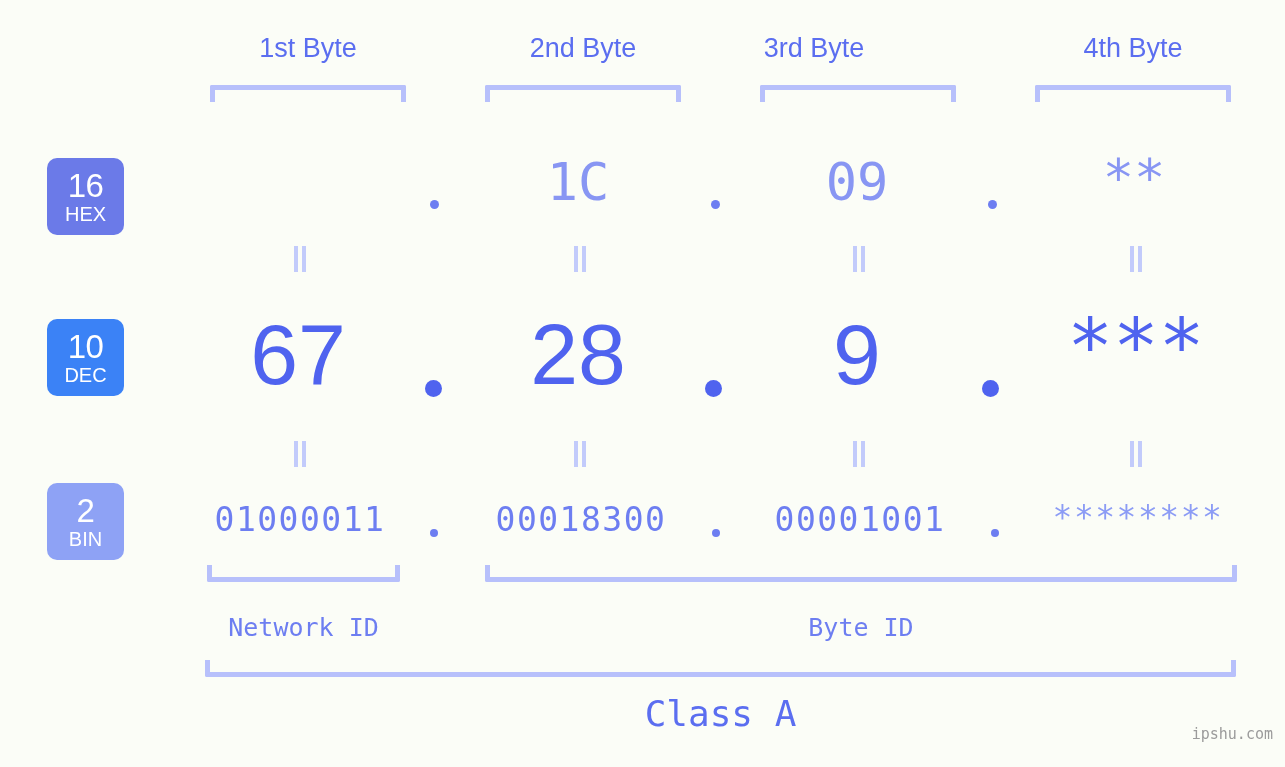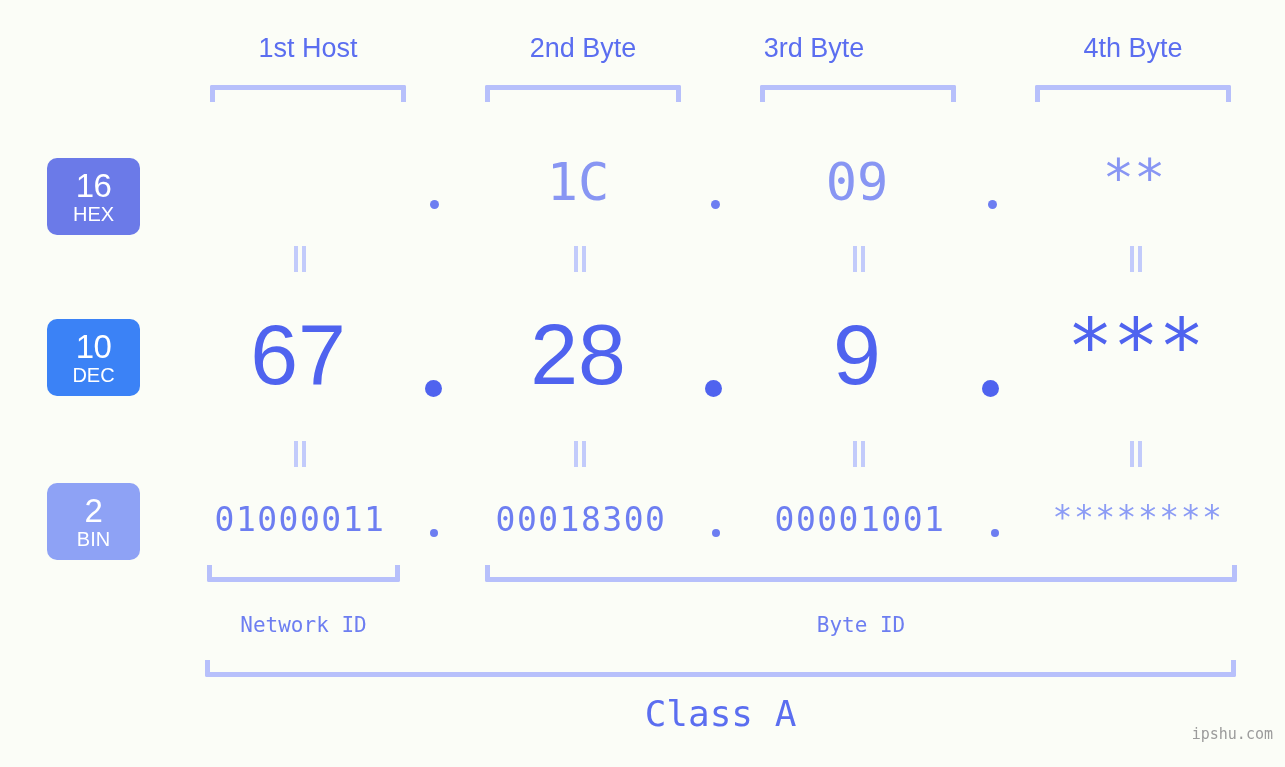--- a/index.html
+++ b/index.html
@@ -49,21 +49,21 @@
     height: 17px;
     box-sizing: border-box;
     border-bottom-left-radius: 2px;
     border-bottom-right-radius: 2px;
   }
 
   
   .badge {
     position: absolute;
     left: 47px;
-    width: 93px;
+    width: 77px;
     height: 77px;
     border-radius: 10px;
     color: #ffffff;
     display: flex;
     flex-direction: column;
     align-items: center;
     justify-content: center;
     line-height: 1;
   }
   .badge .num {
@@ -136,21 +136,21 @@
     background: #c2cbfb;
     display: block;
   }
   .eqmark i.a { left: 2px; }
   .eqmark i.b { left: 10px; }
 
   
   .id-label {
     position: absolute;
     font-family: "DejaVu Sans Mono", monospace;
-    font-size: 21px;
+    font-size: 25px;
     color: #6d7ef1;
     text-align: center;
     white-space: nowrap;
   }
   .class-label {
     position: absolute;
     font-family: "DejaVu Sans Mono", monospace;
     font-size: 36px;
     color: #5b6ef0;
     text-align: center;
@@ -164,21 +164,21 @@
     font-size: 15px;
     color: #9b9b9b;
     letter-spacing: 0px;
   }
 </style>
 </head>
 <body>
 
 <div id="stage">
 
-  <div class="byte-label" style="left:210px;width:196px;">1st Host</div>
+  <div class="byte-label" style="left:210px;width:196px;">1st Byte</div>
   <div class="byte-label" style="left:485px;width:196px;">2nd Byte</div>
   <div class="byte-label" style="left:716px;width:196px;">3rd Byte</div>
   <div class="byte-label" style="left:1035px;width:196px;">4th Byte</div>
 
   <div class="bracket-down" style="left:210px;top:85px;width:196px;"></div>
   <div class="bracket-down" style="left:485px;top:85px;width:196px;"></div>
   <div class="bracket-down" style="left:760px;top:85px;width:196px;"></div>
   <div class="bracket-down" style="left:1035px;top:85px;width:196px;"></div>
 
   <div class="badge" style="top:158px;background:#6b7ae8;">

